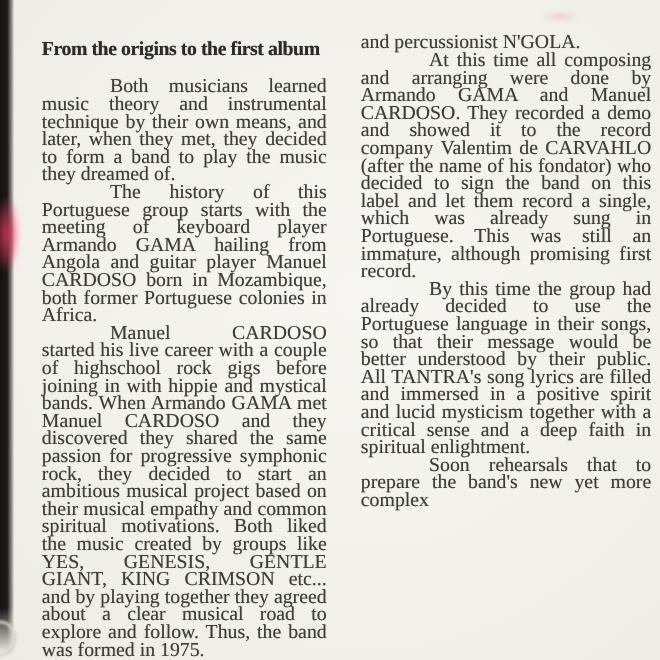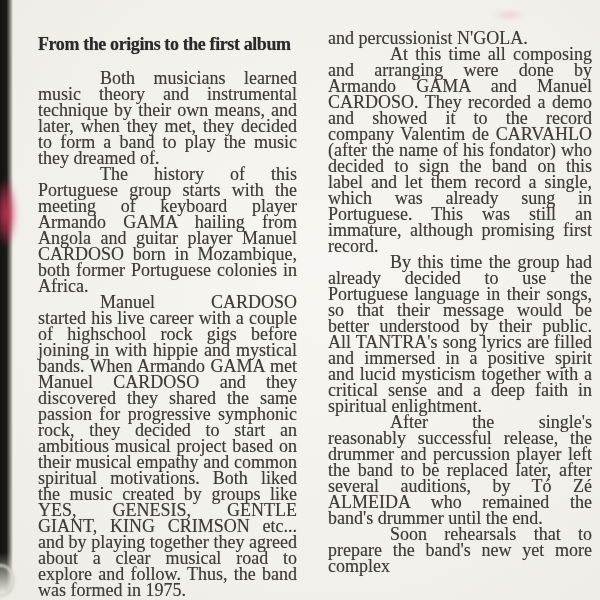--- a/index.html
+++ b/index.html
@@ -111,18 +111,17 @@
       <h1 class="title">From the origins to the first album</h1>
       <p class="para indent">Both musicians learned music theory and instrumental technique by their own means, and later, when they met, they decided to form a band to play the music they dreamed of.</p>
       <p class="para indent">The history of this Portuguese group starts with the meeting of keyboard player Armando GAMA hailing from Angola and guitar player Manuel CARDOSO born in Mozambique, both former Portuguese colonies in Africa.</p>
       <p class="para indent">Manuel CARDOSO started his live career with a couple of highschool rock gigs before joining in with hippie and mystical bands. When Armando GAMA met Manuel CARDOSO and they discovered they shared the same passion for progressive symphonic rock, they decided to start an ambitious musical project based on their musical empathy and common spiritual motivations. Both liked the music created by groups like YES, GENESIS, GENTLE GIANT, KING CRIMSON etc... and by playing together they agreed about a clear musical road to explore and follow. Thus, the band was formed in 1975.</p>
     </div>
 
     <div class="col-right">
       <p class="para">and percussionist N'GOLA.</p>
       <p class="para indent">At this time all composing and arranging were done by Armando GAMA and Manuel CARDOSO. They recorded a demo and showed it to the record company Valentim de CARVAHLO (after the name of his fondator) who decided to sign the band on this label and let them record a single, which was already sung in Portuguese. This was still an immature, although promising first record.</p>
       <p class="para indent">By this time the group had already decided to use the Portuguese language in their songs, so that their message would be better understood by their public. All TANTRA's song lyrics are filled and immersed in a positive spirit and lucid mysticism together with a critical sense and a deep faith in spiritual enlightment.</p>
-      <p class="para indent">After the single's reasonably successful release, the drummer and percussion player left the band to be replaced later, after several auditions, by Tó Zé ALMEIDA who remained the band's drummer until the end.</p>
       <p class="para indent">Soon rehearsals that to prepare the band's new yet more complex</p>
     </div>
 
   </div>
 </div>
 
 </body></html>

